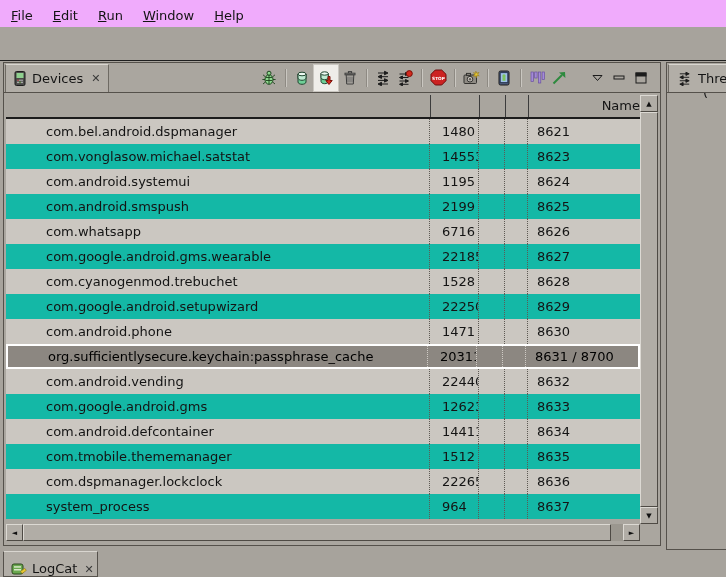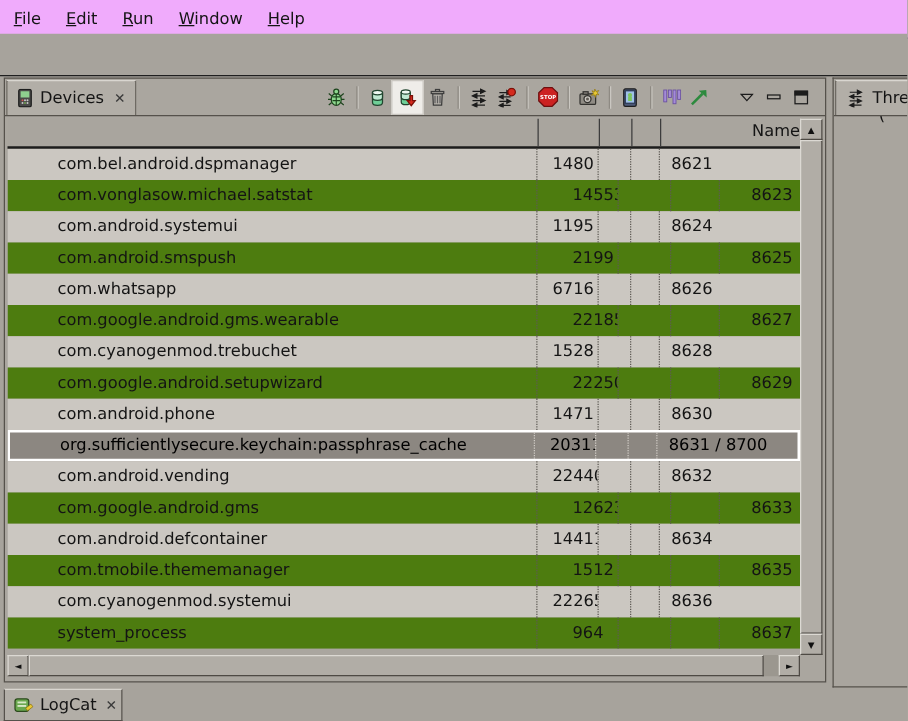--- a/index.html
+++ b/index.html
@@ -45,21 +45,21 @@
   
   .theader {
     position:absolute; left:2px; top:32px; width:634px; height:24px;
     background:#a9a59e; border-bottom:2px solid #1c1c1c; font-size:13px;text-align:right;
   }
   .theader .hname { line-height:22px; padding-left:8px; }
   .hsep { position:absolute; top:0; width:1px; height:22px; background:#3c3c3c; }
   .tbody { position:absolute; left:2px; top:56px; width:634px; height:400px; overflow:hidden; }
   .trow { display:flex; height:25px; font-size:13px; white-space:nowrap; }
   .trow.light { background:#cbc7c1; }
-  .trow.dark  { background:#4d7c0f;gap:16px; }
+  .trow.dark  { background:#14b8a6; }
   .trow.sel   { background:#8c8781; color:#000000; border:2px solid #ffffff; }
   .cell { height:100%; line-height:25px; overflow:hidden; flex:none; }
   .trow.sel .cell { line-height:21px; }
   .cell.name { width:424px; padding-left:40px; border-right:1px dotted #5e5a54; }
   .cell.pid  { width:49px;  padding-left:12px; border-right:1px dotted #5e5a54; }
   .cell.c3   { width:26px;  border-right:1px dotted #5e5a54; }
   .cell.c4   { width:23px;  border-right:1px dotted #5e5a54; }
   .cell.port { width:112px; padding-left:9px; }
   .trow.sel .cell { border-right-color:#cfcbc5; }
   .trow.sel .cell.name { width:420px; }
@@ -89,21 +89,21 @@
     border:1px solid #55514b; border-right:none; background:#a9a59e; overflow:hidden;
   }
   .threads-panel .tabbar { border-bottom:1px solid #55514b; }
   .threads-panel .tab { white-space:nowrap; }
   .threads-msg { padding:3px 0 0 2px; font-size:13px; line-height:18px; white-space:nowrap; }
   .threads-msg .l2 { padding-left:34px; }
   
   .logcat-tab {
     position:absolute; left:3px; top:551px; width:95px; height:26px;
     background:#b2aea7; border:1px solid #55514b; border-top-color:#d9d6d0;
-    display:flex; align-items:center; gap:5px; padding:0 7px; font-size:13px;
+    display:flex; align-items:flex-end; gap:5px; padding:0 7px; font-size:13px;
   }
   svg { display:block; }
 </style>
 </head>
 <body>
 
 <div class="menubar">
   <span class="menu-item"><u>F</u>ile</span>
   <span class="menu-item"><u>E</u>dit</span>
   <span class="menu-item"><u>R</u>un</span>
@@ -357,21 +357,21 @@
         <div class="cell port">8634</div>
       </div>
       <div class="trow dark">
         <div class="cell name">com.tmobile.thememanager</div>
         <div class="cell pid">1512</div>
         <div class="cell c3"></div>
         <div class="cell c4"></div>
         <div class="cell port">8635</div>
       </div>
       <div class="trow light">
-        <div class="cell name">com.cyanogenmod.systemui</div>
+        <div class="cell name">com.dspmanager.lockclock</div>
         <div class="cell pid">22265</div>
         <div class="cell c3"></div>
         <div class="cell c4"></div>
         <div class="cell port">8636</div>
       </div>
       <div class="trow dark">
         <div class="cell name">system_process</div>
         <div class="cell pid">964</div>
         <div class="cell c3"></div>
         <div class="cell c4"></div>

